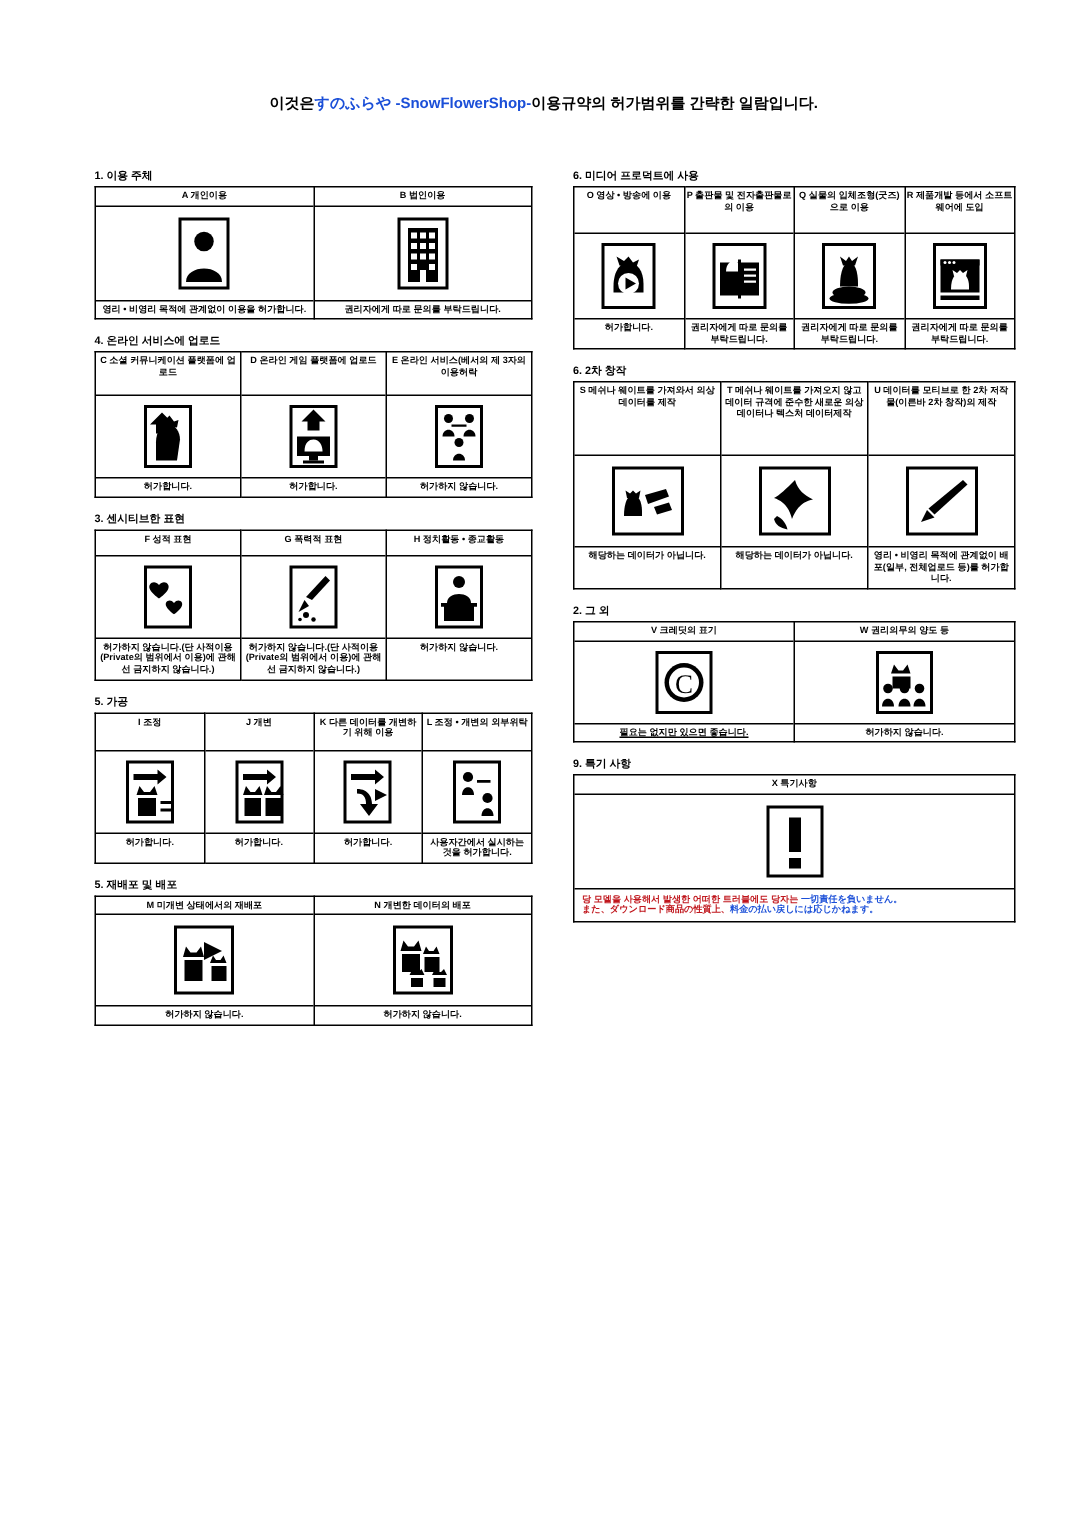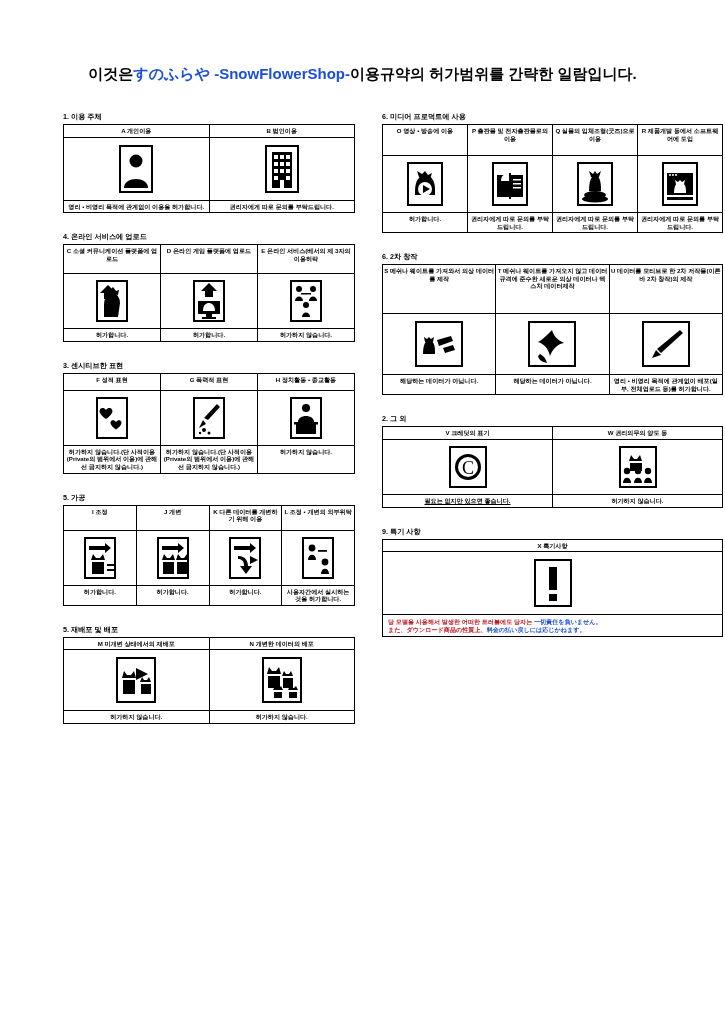--- a/index.html
+++ b/index.html
@@ -8,30 +8,30 @@
     background:#ffffff;
     font-family:"Liberation Sans", sans-serif;
     color:#000;
     font-size:7px;
     overflow:hidden;
   }
   .page { position:relative; width:725px; height:1024px; }
 
   
   .header { text-align:center; padding-top:62px; line-height:1.55; }
-  .header .line { font-size:15px; font-weight:bold; }
+  .header .line { font-size:10px; font-weight:bold; }
   .hl-blue { color:#1b4fd8; }
   .hl-dark { color:#102a8c; }
 
   
   .cols { position:absolute; top:112px; left:0; width:725px; }
   .colL { position:absolute; left:63px; top:0; width:292px; }
-  .colR { position:absolute; left:382px; top:0; width:341px; }
-
-  .sec { margin-bottom:19px; }
+  .colR { position:absolute; left:382px; top:0; width:295px; }
+
+  .sec { margin-bottom:9px; }
   .sec-title { font-size:7.2px; font-weight:bold; margin-bottom:2px; }
 
   table.grid { border-collapse:collapse; table-layout:fixed; width:100%; }
   table.grid td { border:1px solid #000; vertical-align:top; padding:0; }
 
   .cap {
     font-size:6.1px; text-align:center; padding:2px 1px 2px 1px;
     line-height:1.25; font-weight:bold;
   }
   .cap.top { border-bottom:1px solid #000; }

